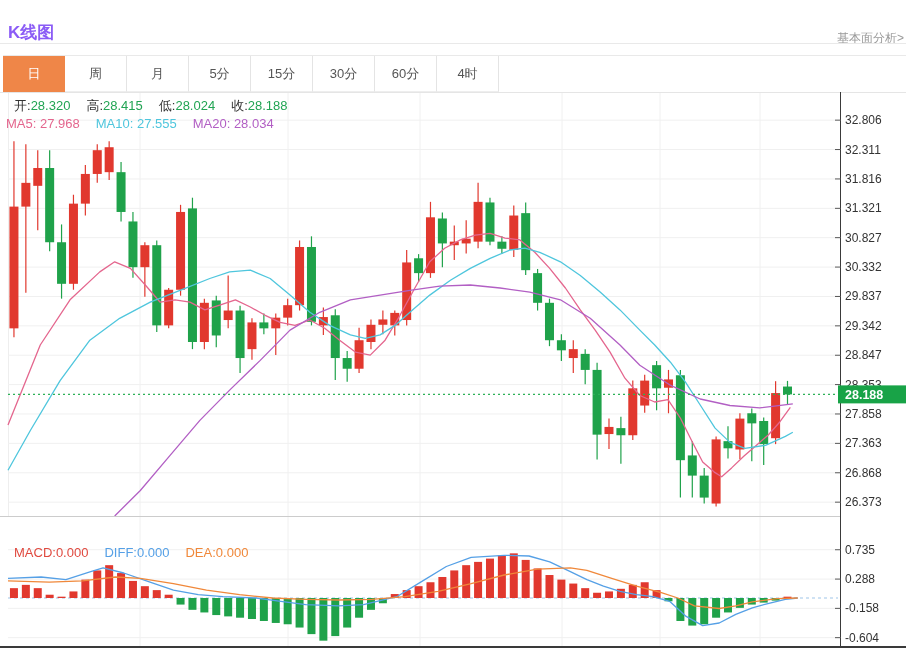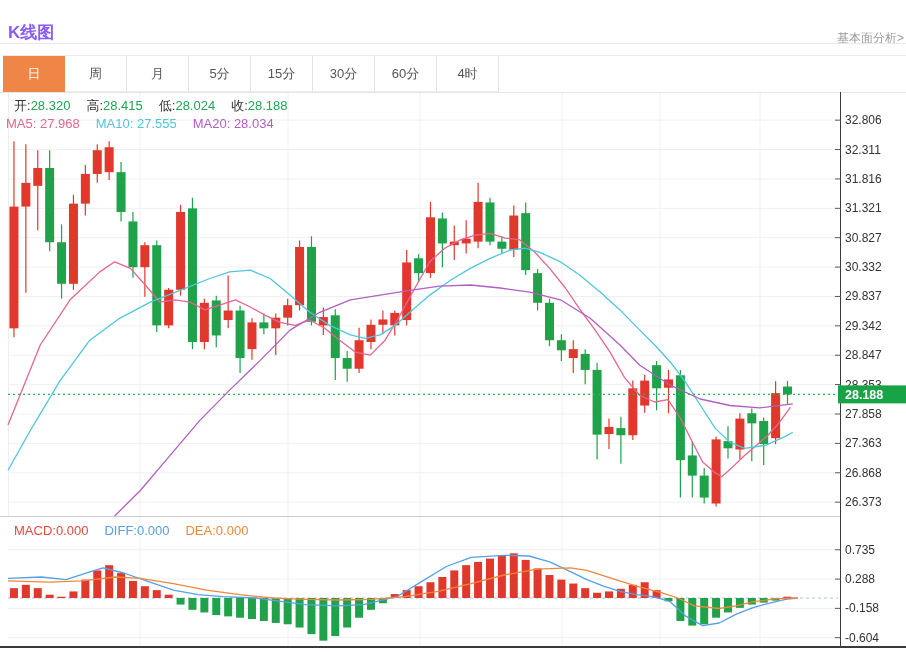--- a/index.html
+++ b/index.html
@@ -11,21 +11,21 @@
   .tabs{position:absolute;left:3px;top:55px;display:flex;border-top:1px solid #e9e9e9;width:903px;}
   .tab{width:62px;height:36px;line-height:36px;text-align:center;font-size:13px;color:#555;
        border-right:1px solid #e4e4e4;border-bottom:1px solid #eee;background:#fff;cursor:pointer;box-sizing:border-box;}
   .tab:first-child{border-left:1px solid #e4e4e4;}
   .tab.active{background:#ef8648;color:#fff;border-color:#ef8648;}
   .tab-filler{flex:1;}
   .chart-wrap{position:absolute;left:0;top:92px;width:906px;height:561px;}
   .legend{position:absolute;font-size:13px;white-space:nowrap;pointer-events:none;}
   .legend-ohlc{left:14px;top:5px;}
   .legend-ma{left:6px;top:24px;}
-  .legend-macd{left:14px;top:431px;}
+  .legend-macd{left:14px;top:453px;}
   .legend .grp{margin-right:16px;text-align:center;}
   .legend .lbl{color:#333;}
   svg text{font-family:"Liberation Sans","DejaVu Sans",sans-serif;}
 </style>
 </head>
 <body>
 
 <div id="app">
   <div class="page-title">K线图</div>
   <a class="fund-link">基本面分析&gt;</a>

